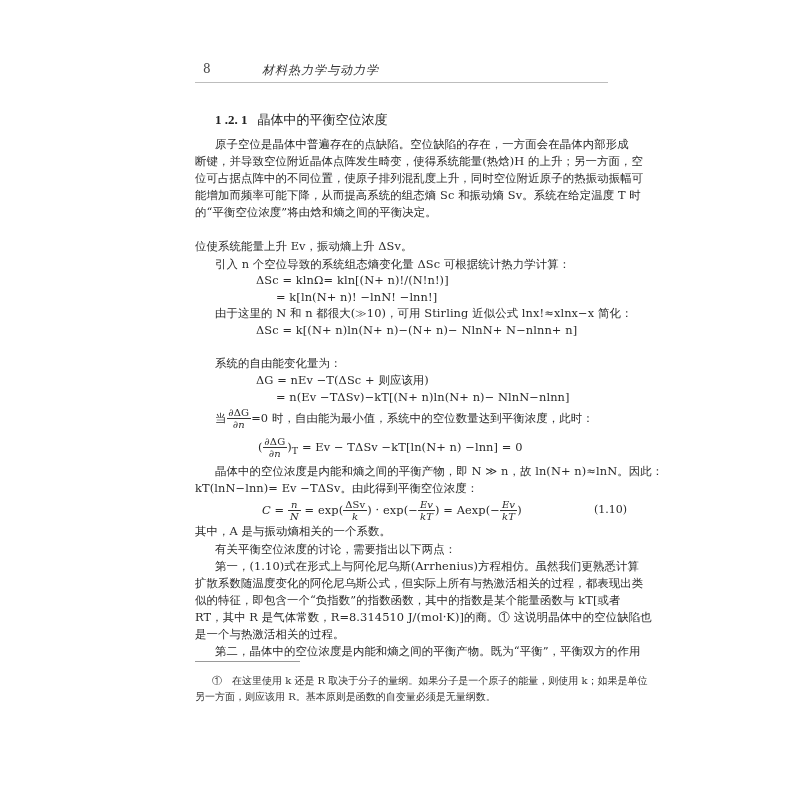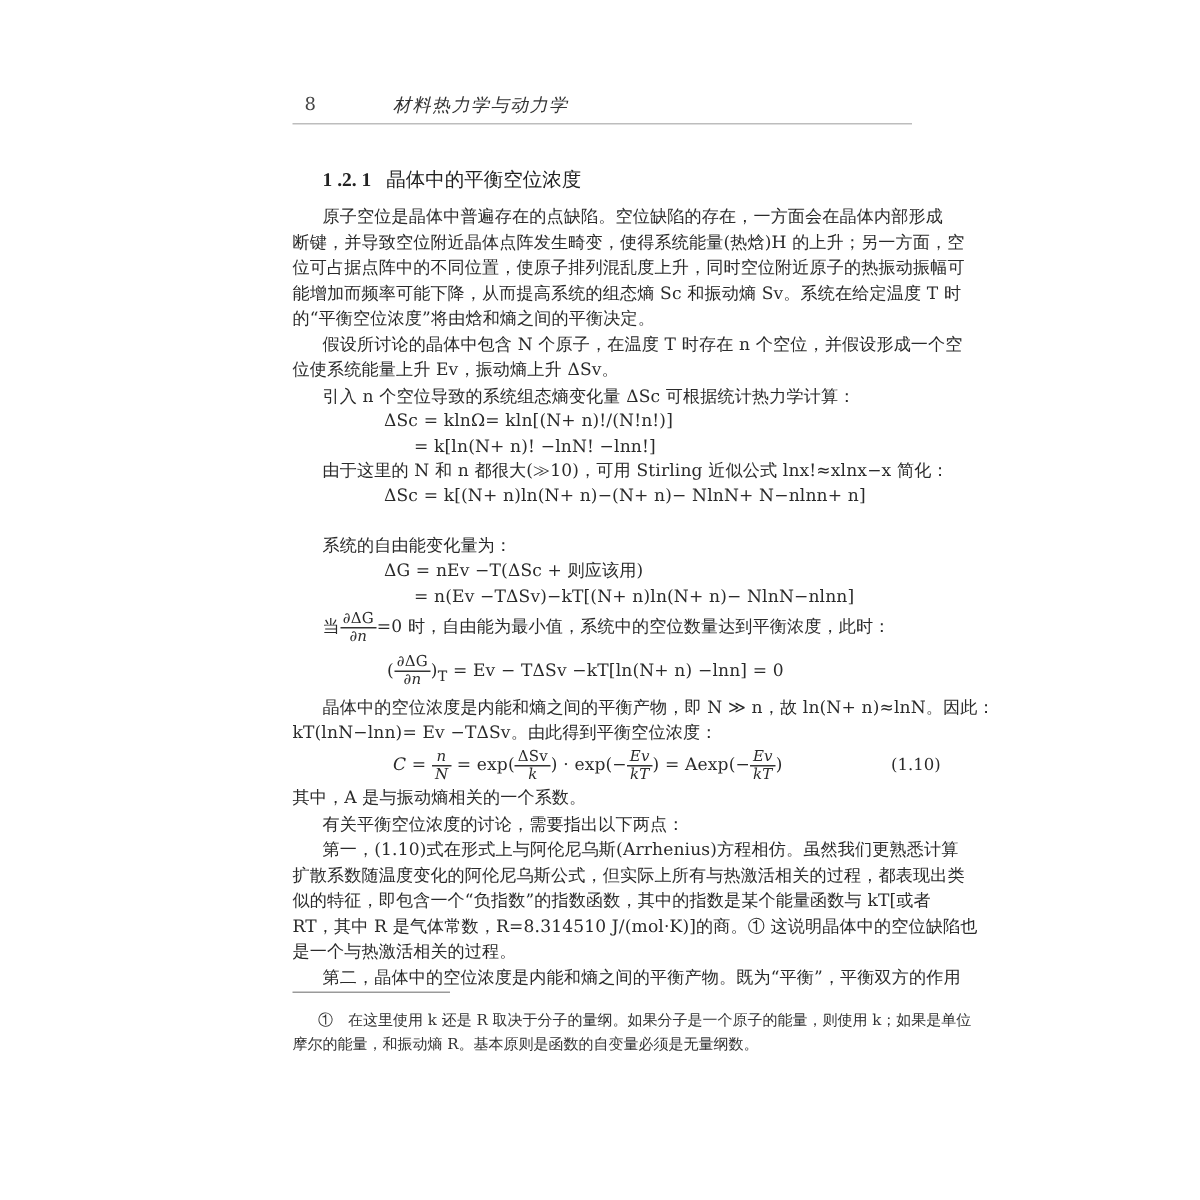--- a/index.html
+++ b/index.html
@@ -37,21 +37,20 @@
   <div class="sec">
     <span class="num">1 .2. 1</span><span>晶体中的平衡空位浓度</span>
   </div>
 
   <div class="line ind" style="top:136px">原子空位是晶体中普遍存在的点缺陷。空位缺陷的存在，一方面会在晶体内部形成</div>
   <div class="line" style="top:153px">断键，并导致空位附近晶体点阵发生畸变，使得系统能量(热焓)H 的上升；另一方面，空</div>
   <div class="line" style="top:170px">位可占据点阵中的不同位置，使原子排列混乱度上升，同时空位附近原子的热振动振幅可</div>
   <div class="line" style="top:187px">能增加而频率可能下降，从而提高系统的组态熵 Sc 和振动熵 Sv。系统在给定温度 T 时</div>
   <div class="line" style="top:204px">的“平衡空位浓度”将由焓和熵之间的平衡决定。</div>
 
-  <div class="line ind" style="top:221px">假设所讨论的晶体中包含 N 个原子，在温度 T 时存在 n 个空位，并假设形成一个空</div>
   <div class="line" style="top:238px">位使系统能量上升 Ev，振动熵上升 ΔSv。</div>
 
   <div class="line ind" style="top:256px">引入 n 个空位导致的系统组态熵变化量 ΔSc 可根据统计热力学计算：</div>
   <div class="line eq1" style="top:272px">ΔSc = klnΩ= kln[(N+ n)!/(N!n!)]</div>
   <div class="line eq2" style="top:289px">= k[ln(N+ n)! −lnN! −lnn!]</div>
 
   <div class="line ind" style="top:305px">由于这里的 N 和 n 都很大(≫10)，可用 Stirling 近似公式 lnx!≈xlnx−x 简化：</div>
   <div class="line eq1" style="top:322px">ΔSc = k[(N+ n)ln(N+ n)−(N+ n)− NlnN+ N−nlnn+ n]</div>
 
   <div class="line ind" style="top:355px">系统的自由能变化量为：</div>
@@ -83,15 +82,15 @@
   <div class="line ind" style="top:541px">有关平衡空位浓度的讨论，需要指出以下两点：</div>
   <div class="line ind" style="top:558px">第一，(1.10)式在形式上与阿伦尼乌斯(Arrhenius)方程相仿。虽然我们更熟悉计算</div>
   <div class="line" style="top:575px">扩散系数随温度变化的阿伦尼乌斯公式，但实际上所有与热激活相关的过程，都表现出类</div>
   <div class="line" style="top:592px">似的特征，即包含一个“负指数”的指数函数，其中的指数是某个能量函数与 kT[或者</div>
   <div class="line" style="top:609px">RT，其中 R 是气体常数，R=8.314510 J/(mol·K)]的商。① 这说明晶体中的空位缺陷也</div>
   <div class="line" style="top:626px">是一个与热激活相关的过程。</div>
   <div class="line ind" style="top:643px">第二，晶体中的空位浓度是内能和熵之间的平衡产物。既为“平衡”，平衡双方的作用</div>
 
   <div class="fn-rule"></div>
   <div class="fn" style="left:212px; top:673px">①　在这里使用 k 还是 R 取决于分子的量纲。如果分子是一个原子的能量，则使用 k；如果是单位</div>
-  <div class="fn" style="top:689px">摩尔的能量，和振动熵 R。基本原则是函数的自变量必须是无量纲数。</div>
+  <div class="fn" style="top:689px">另一方面，则应该用 R。基本原则是函数的自变量必须是无量纲数。</div>
 
 </div>
 
 </body></html>

